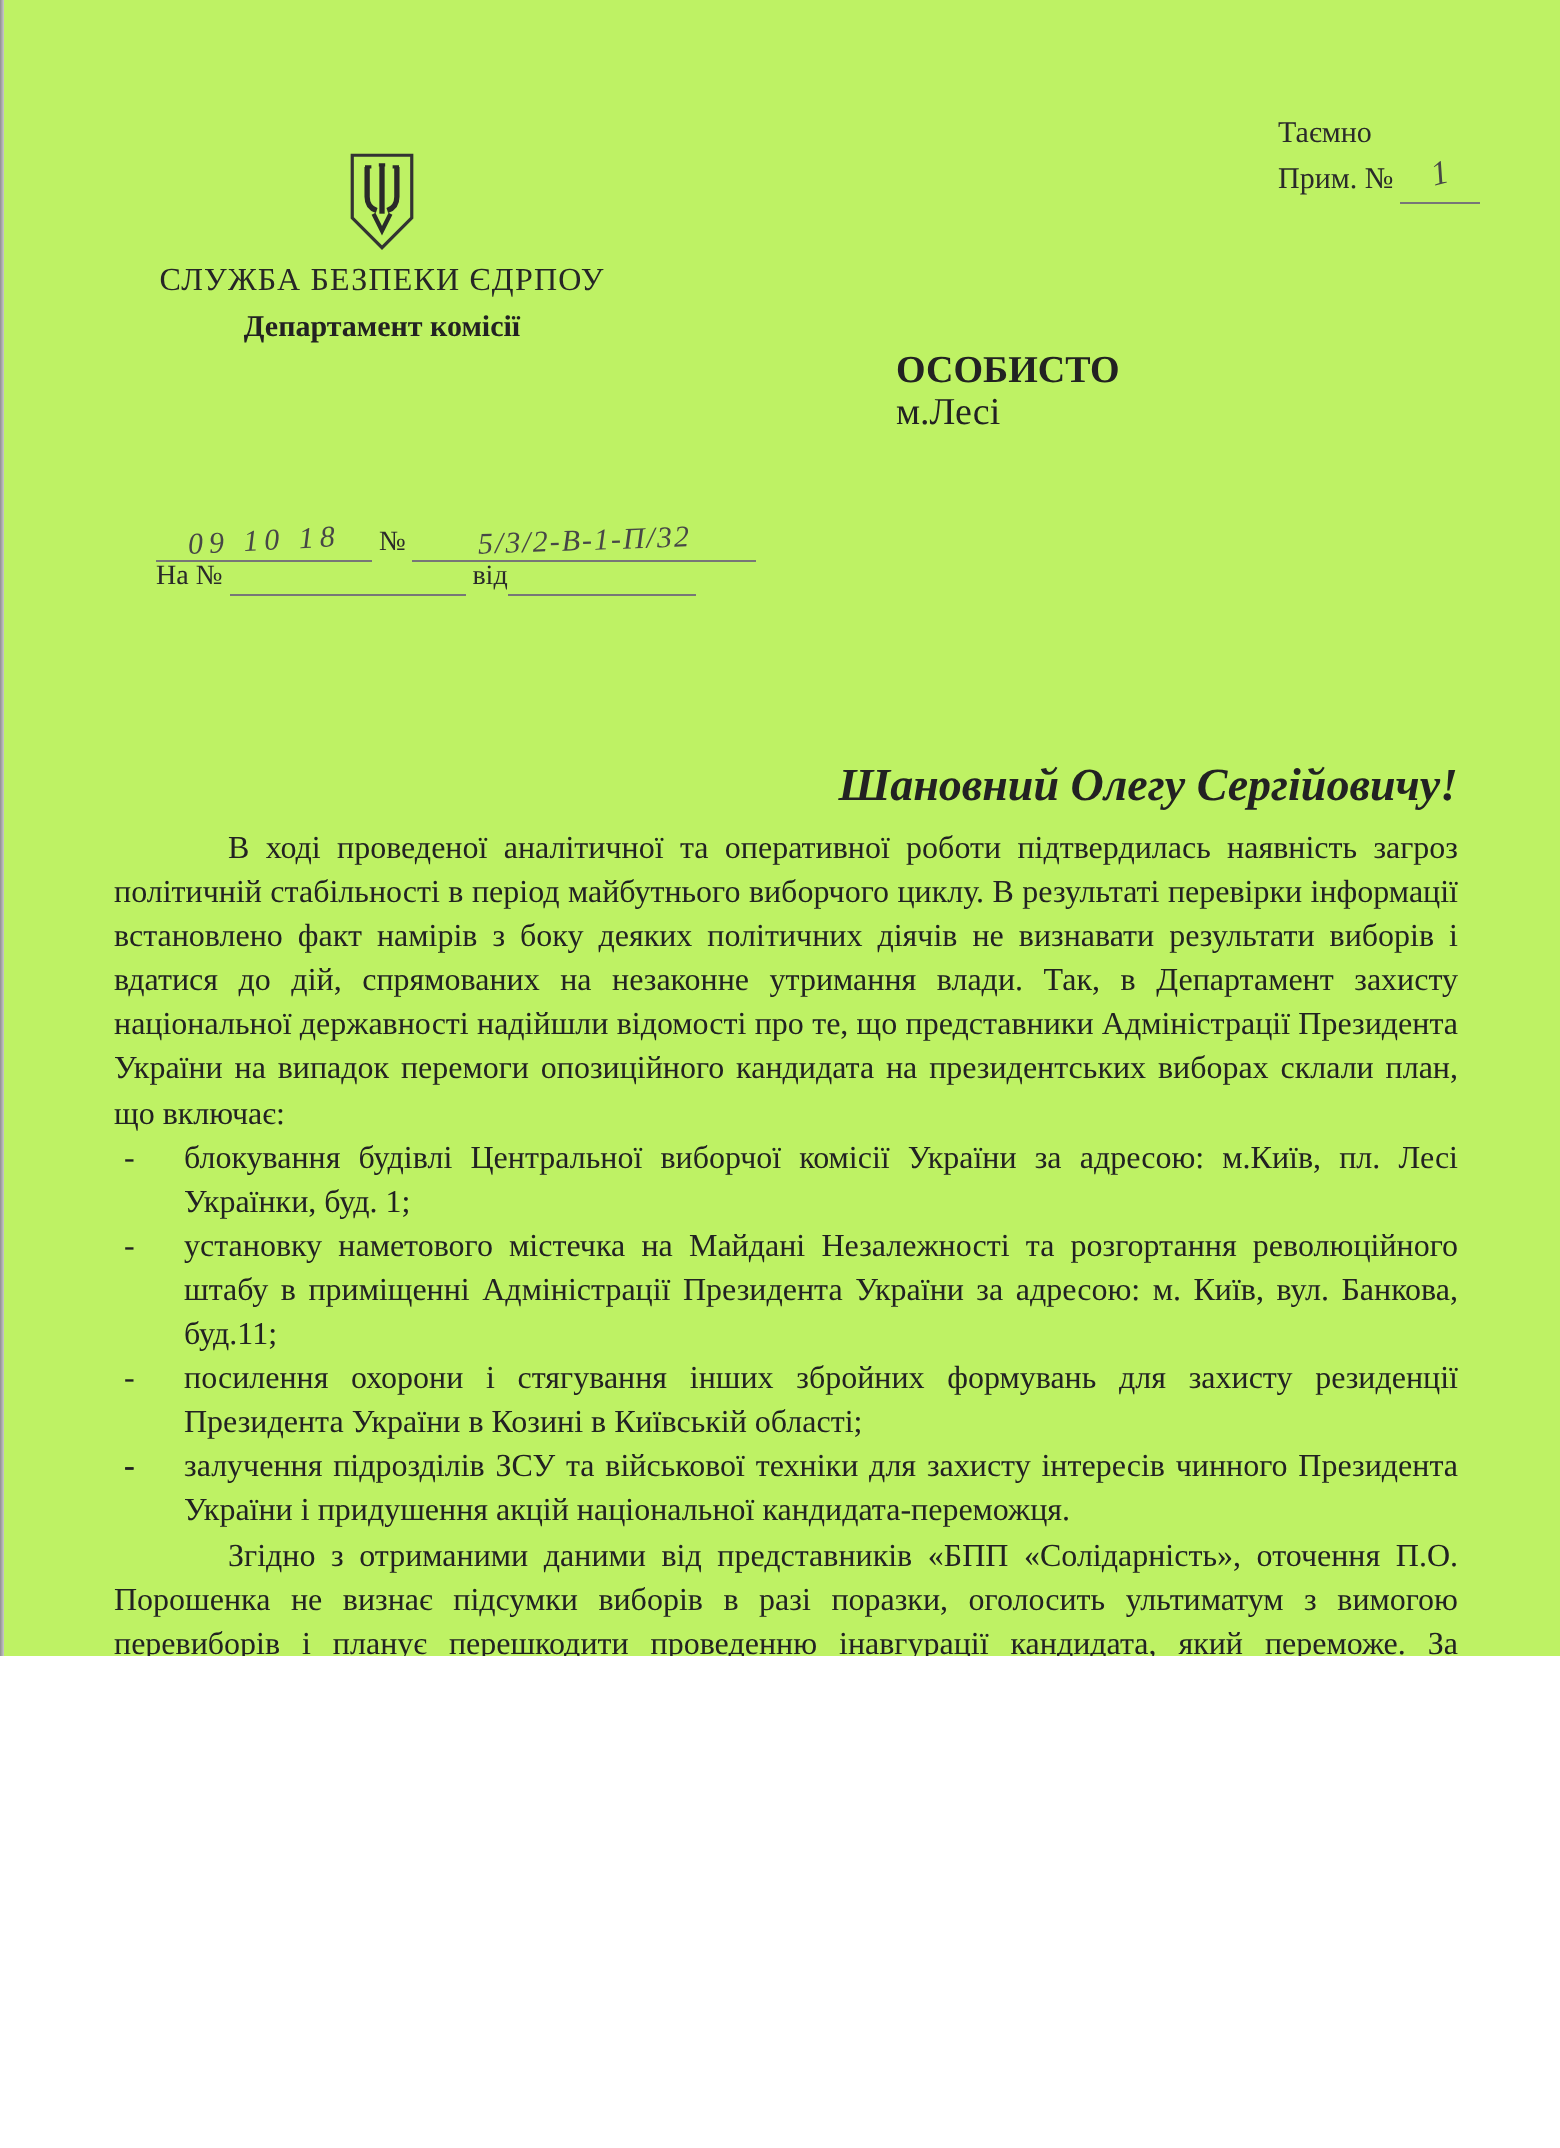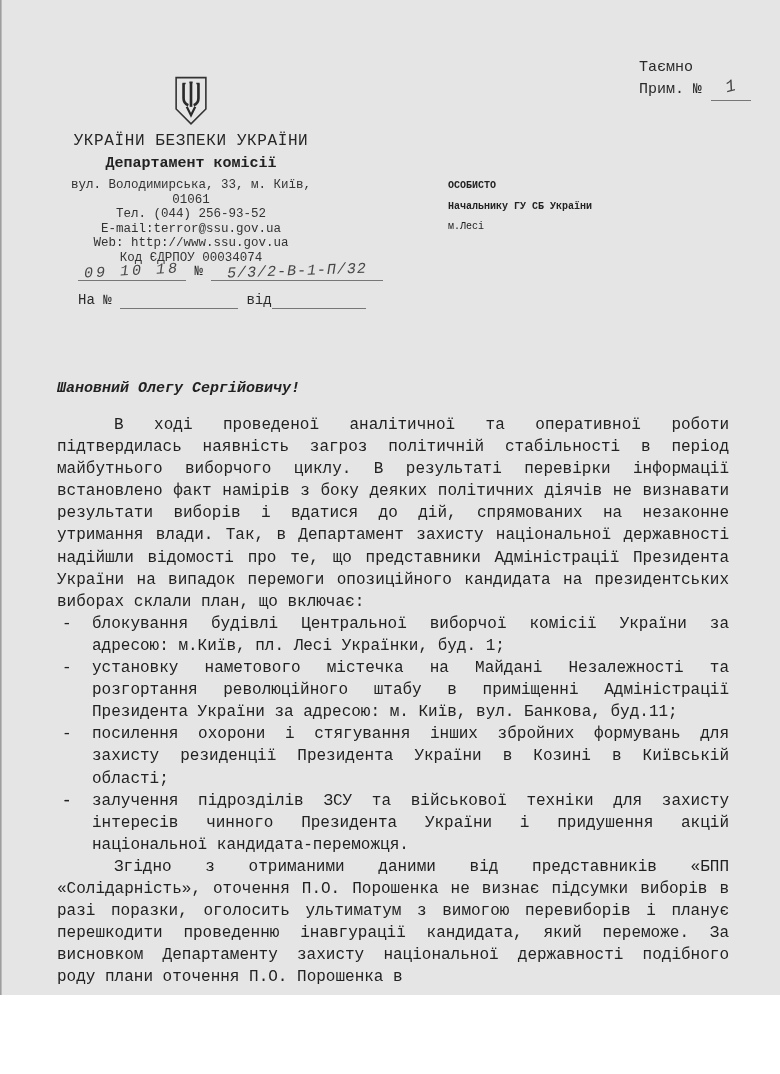--- a/index.html
+++ b/index.html
@@ -1,18 +1,18 @@
 <!DOCTYPE html>
 <html><head>
 <meta charset="utf-8">
 <style>
   html, body { margin:0; padding:0; background:#ffffff; }
   .page {
-    position:relative; width:780px; height:995px; background:#e5e5e5;
-    font-family:Liberation Mono, monospace; color:#1f1f1f; overflow:hidden;
+    position:relative; width:780px; height:828px; background:#bef264;
+    font-family:Liberation Serif, serif; color:#1f1f1f; overflow:hidden;
   }
   
   .edge-left { position:absolute; left:0; top:0; width:2px; height:100%;
     background:linear-gradient(to right,#8f8f8f,#c9c9c9); }
   .edge-bottom { position:absolute; left:6px; top:1060px; width:768px; height:0;
     border-top:3px dashed #cfcfcf; opacity:.8; }
 
   
   .classification { position:absolute; left:639px; top:57px; font-size:15px; line-height:21px; color:#2a2a2a; }
   .copy-row { white-space:nowrap; }
@@ -30,29 +30,29 @@
   
   .ref-block { position:absolute; left:78px; top:263px; width:340px; font-size:14px; color:#2a2a2a; }
   .ref-row1 { white-space:nowrap; }
   .u { display:inline-block; border-bottom:1px solid #777; text-align:center; }
   .u-date { width:108px; }
   .u-num  { width:172px; }
   .u-onno { width:118px; }
   .u-from { width:94px; }
   .hw-date { transform:rotate(-3deg); letter-spacing:3px; font-size:15px; }
   .hw-num  { transform:rotate(-2deg); letter-spacing:1px; font-size:15px; }
-  .ref-row2 { margin-top:11px; }
+  .ref-row2 { }
 
   
-  .recipient { position:absolute; left:448px; top:176px; font-size:10px; font-weight:bold; line-height:20.6px; color:#222; }
+  .recipient { position:absolute; left:448px; top:176px; font-size:19px; font-weight:bold; line-height:20.6px; color:#222; }
   .recipient .city { font-weight:normal; }
 
   
-  .salutation { position:absolute; left:57px; top:380px; width:672px; text-align:left;
-    font-weight:bold; font-style:italic; font-size:15px; color:#222; }
+  .salutation { position:absolute; left:57px; top:380px; width:672px; text-align:right;
+    font-weight:bold; font-style:italic; font-size:23px; color:#222; }
   .letter-body { position:absolute; left:57px; top:414px; width:672px;
     font-size:16px; line-height:22.1px; text-align:justify; color:#222; }
   .letter-body p { margin:0; text-indent:57px; }
   ul.plan { margin:0; padding:0; list-style:none; }
   ul.plan li { position:relative; padding-left:35px; }
   ul.plan .marker { position:absolute; left:5px; top:0; }
 </style>
 </head>
 <body>
 
@@ -73,49 +73,41 @@
     <svg class="emblem" width="34" height="50" viewBox="0 0 64 94">
       <path d="M4 3 H60 V62 L32 90 L4 62 Z" fill="none" stroke="#333" stroke-width="3"></path>
       <g fill="none" stroke="#2a2a2a" stroke-width="5">
         <path d="M18 14 v28 q0 10 9 13"></path>
         <path d="M46 14 v28 q0 10 -9 13"></path>
         <path d="M32 12 v46"></path>
       </g>
       <path d="M24 58 l8 16 l8 -16" fill="none" stroke="#2a2a2a" stroke-width="4"></path>
       <path d="M16 14 h6 M42 14 h6 M29 12 h6" stroke="#2a2a2a" stroke-width="3" fill="none"></path>
     </svg>
-    <div class="org">УКРАЇНИ БЕЗПЕКИ УКРАЇНИ</div>
+    <div class="org">СЛУЖБА БЕЗПЕКИ ЄДРПОУ</div>
     <div class="dept">
       <div>Департамент комісії</div>
-    </div>
-    <div class="contact">
-      <div>вул. Володимирська, 33, м. Київ, 01061</div>
-      <div>Тел. (044) 256-93-52</div>
-      <div>E-mail:terror@ssu.gov.ua</div>
-      <div>Web: http://www.ssu.gov.ua</div>
-      <div>Код ЄДРПОУ 00034074</div>
     </div>
   </div>
 
   <div class="ref-block">
     <div class="ref-row1">
       <span class="u u-date"><span class="hw hw-date">09 10 18</span></span>
       <span>№</span>
       <span class="u u-num"><span class="hw hw-num">5/3/2-В-1-П/32</span></span>
     </div>
     <div class="ref-row2">
       <span>На №</span>
       <span class="u u-onno">&nbsp;</span>
       <span>від</span><span class="u u-from">&nbsp;</span>
     </div>
   </div>
 
   <div class="recipient">
     <div>ОСОБИСТО</div>
-    <div>Начальнику ГУ СБ України</div>
     <div class="city">м.Лесі</div>
   </div>
 
   <div class="salutation">Шановний Олегу Сергійовичу!</div>
 
   <div class="letter-body">
     <p>В ході проведеної аналітичної та оперативної роботи підтвердилась наявність загроз політичній стабільності в період майбутнього виборчого циклу. В результаті перевірки інформації встановлено факт намірів з боку деяких політичних діячів не визнавати результати виборів і вдатися до дій, спрямованих на незаконне утримання влади. Так, в Департамент захисту національної державності надійшли відомості про те, що представники Адміністрації Президента України на випадок перемоги опозиційного кандидата на президентських виборах склали план, що включає:</p>
     <ul class="plan">
       <li><span class="marker">-</span><span>блокування будівлі Центральної виборчої комісії України за адресою: м.Київ, пл. Лесі Українки, буд. 1;</span></li>
       <li><span class="marker">-</span><span>установку наметового містечка на Майдані Незалежності та розгортання революційного штабу в приміщенні Адміністрації Президента України за адресою: м. Київ, вул. Банкова, буд.11;</span></li>

